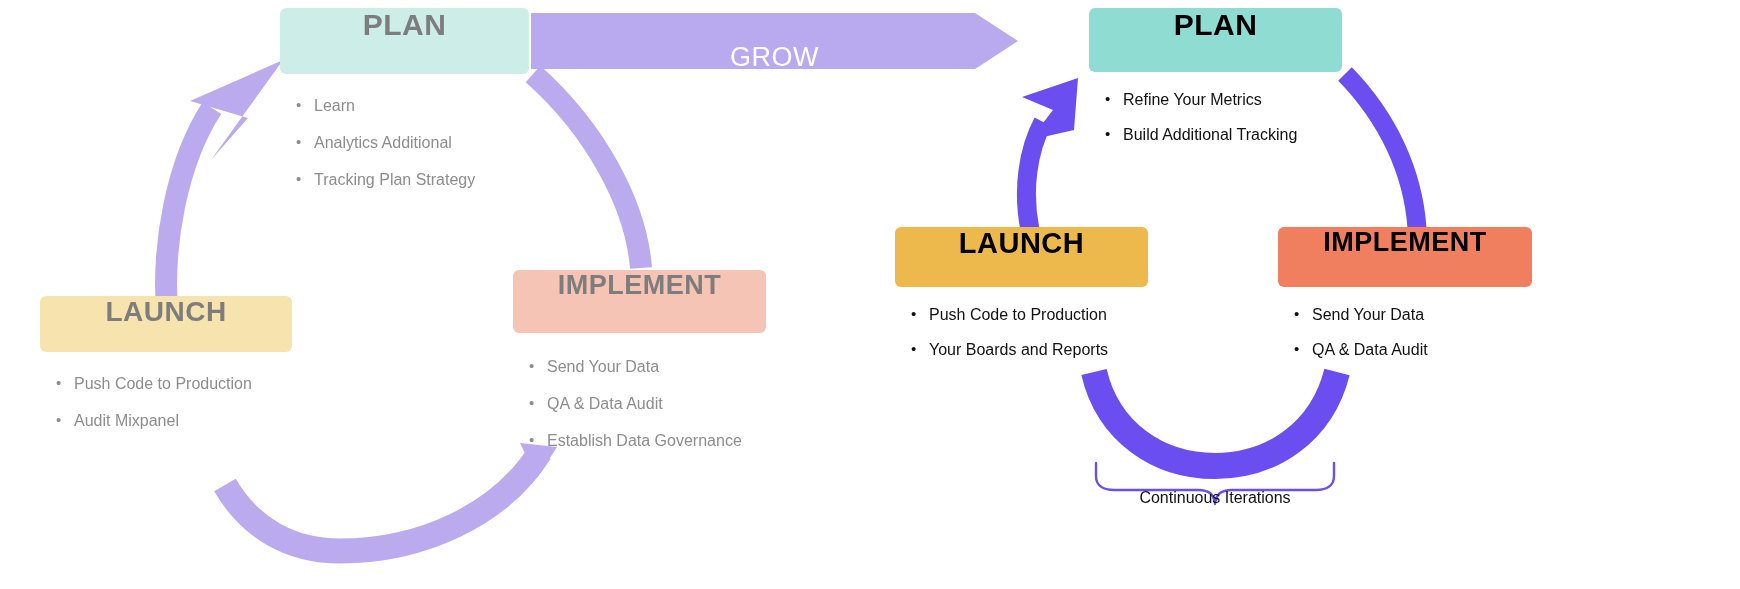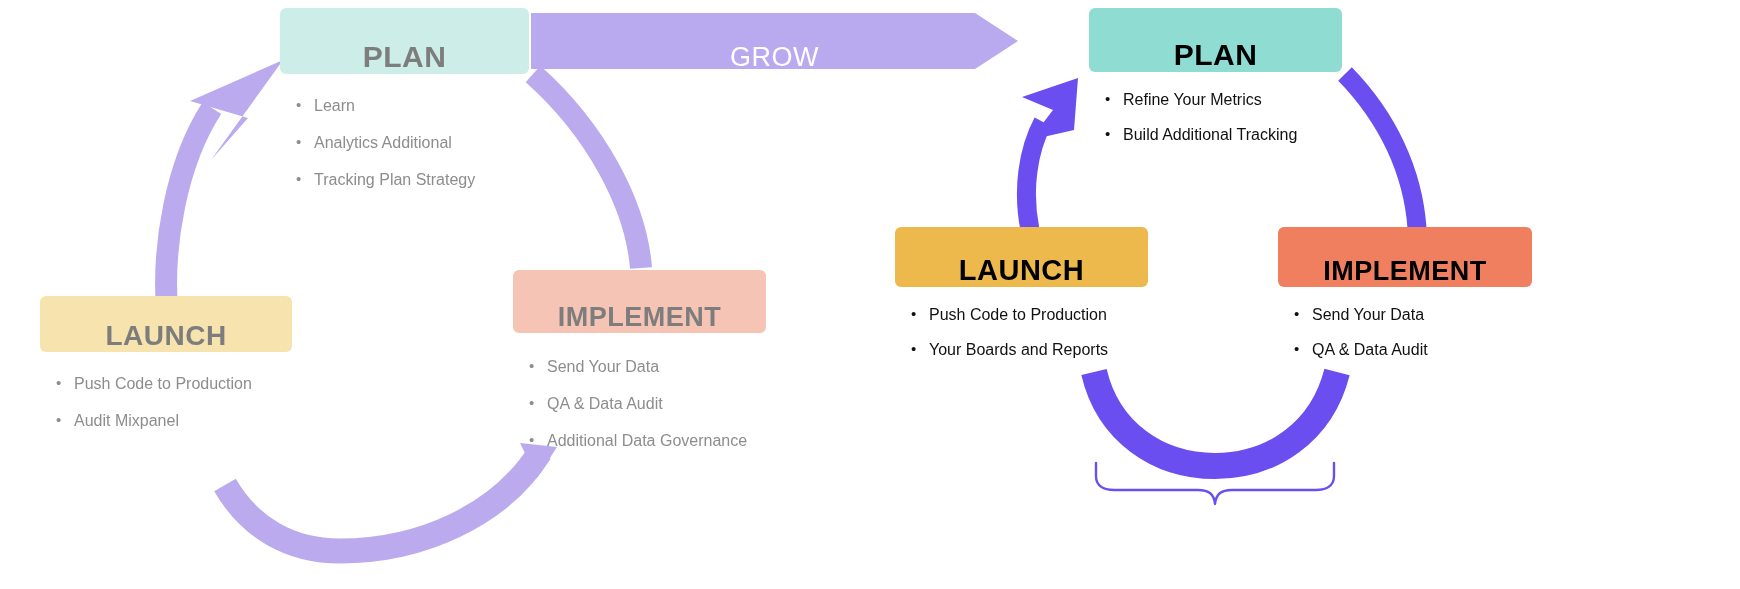--- a/index.html
+++ b/index.html
@@ -24,21 +24,21 @@
     width: 1740px;
     height: 589px;
     pointer-events: none;
   }
   .node {
     position: absolute;
   }
   .node-header {
     border-radius: 6px;
     display: flex;
-    align-items: flex-end;
+    align-items: flex-start;
     justify-content: center;
     box-sizing: border-box;
     letter-spacing: 0.5px;
   }
   
   .faded .node-header {
     color: #7d7d7d;
     font-weight: bold;
   }
   .faded .bullet-list {
@@ -156,21 +156,21 @@
       <li style="margin-bottom:18px;">
         <span class="bullet-dot">•</span>
         <span class="bullet-text">Send Your Data</span>
       </li>
       <li style="margin-bottom:18px;">
         <span class="bullet-dot">•</span>
         <span class="bullet-text">QA &amp; Data Audit</span>
       </li>
       <li>
         <span class="bullet-dot">•</span>
-        <span class="bullet-text">Additional Data Governance</span>
+        <span class="bullet-text">Establish Data Governance</span>
       </li>
     </ul>
   </div>
 
   <div class="node faded" style="left:40px; top:296px; width:252px;">
     <div class="node-header" style="height:56px; background:#f6e3ad; font-size:28px;">
       <span>LAUNCH</span>
     </div>
     <ul class="bullet-list" style="margin-top:22px; margin-left:16px; font-size:16px;">
       <li style="margin-bottom:18px;">
@@ -225,14 +225,17 @@
         <span class="bullet-dot">•</span>
         <span class="bullet-text">Send Your Data</span>
       </li>
       <li>
         <span class="bullet-dot">•</span>
         <span class="bullet-text">QA &amp; Data Audit</span>
       </li>
     </ul>
   </div>
 
+  <div class="cont-label" style="left:1065px; top:489px; width:300px;">
+    <span>Continuous Iterations</span>
+  </div>
 
 </div>
 
 </body></html>

